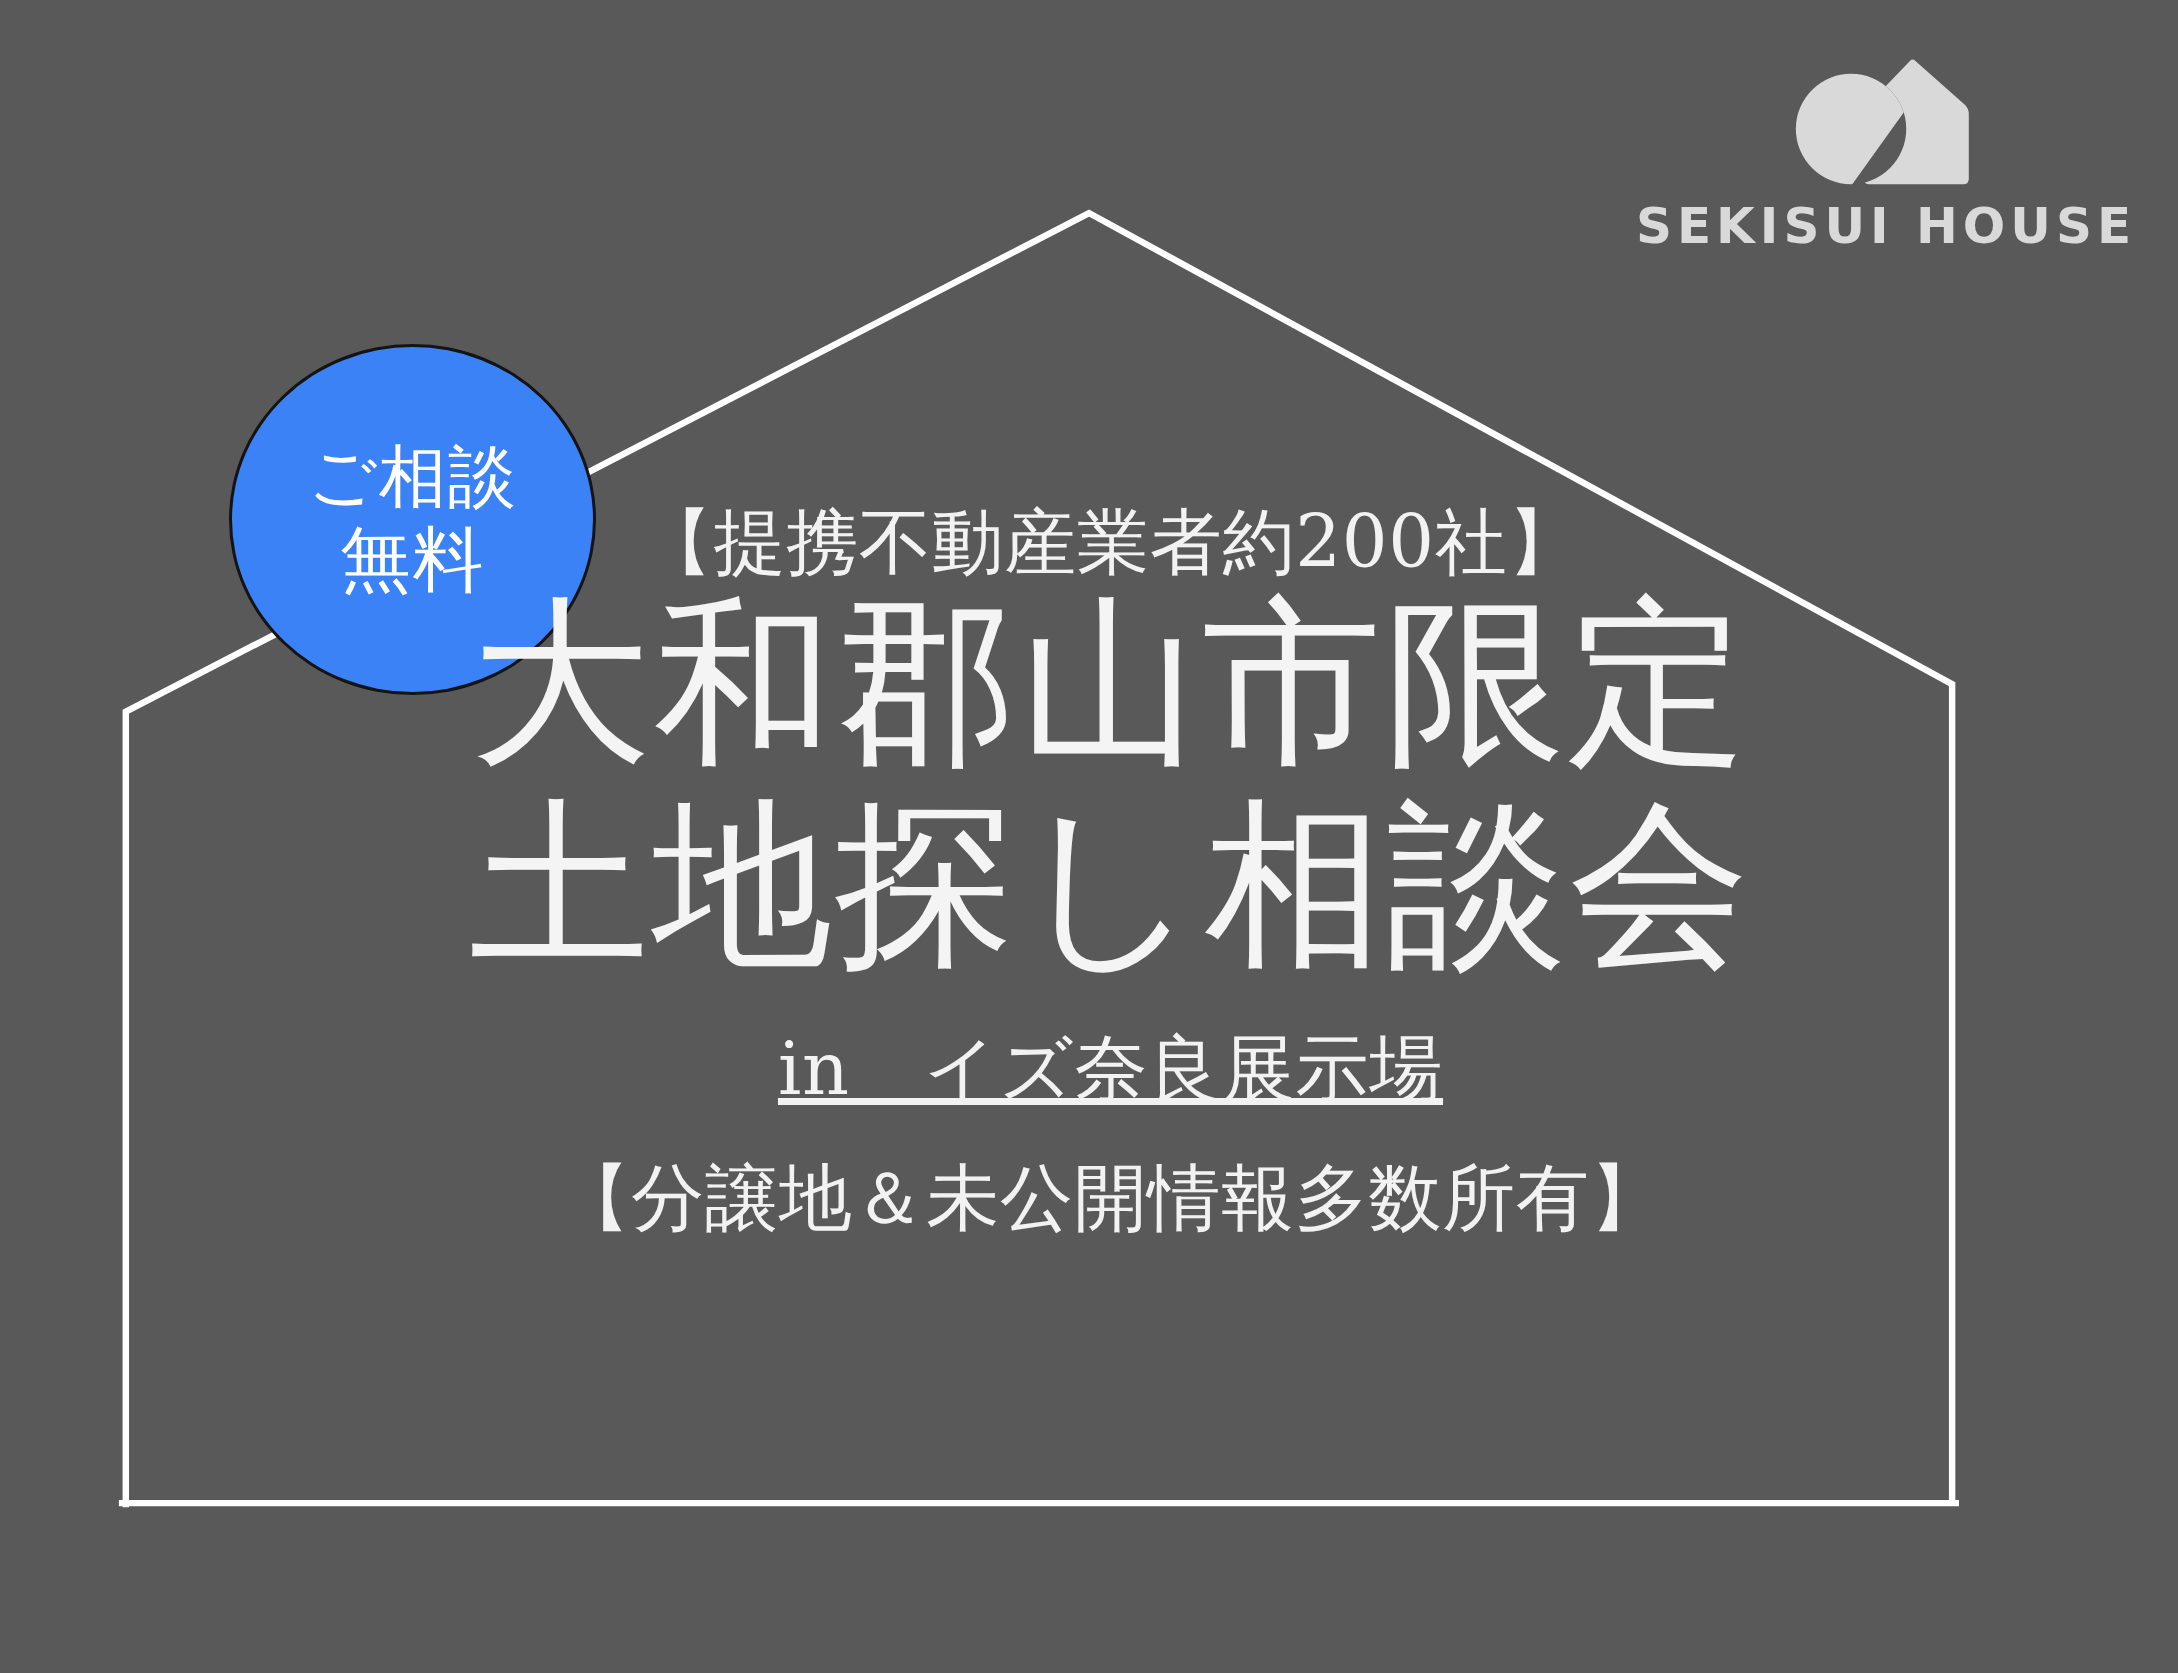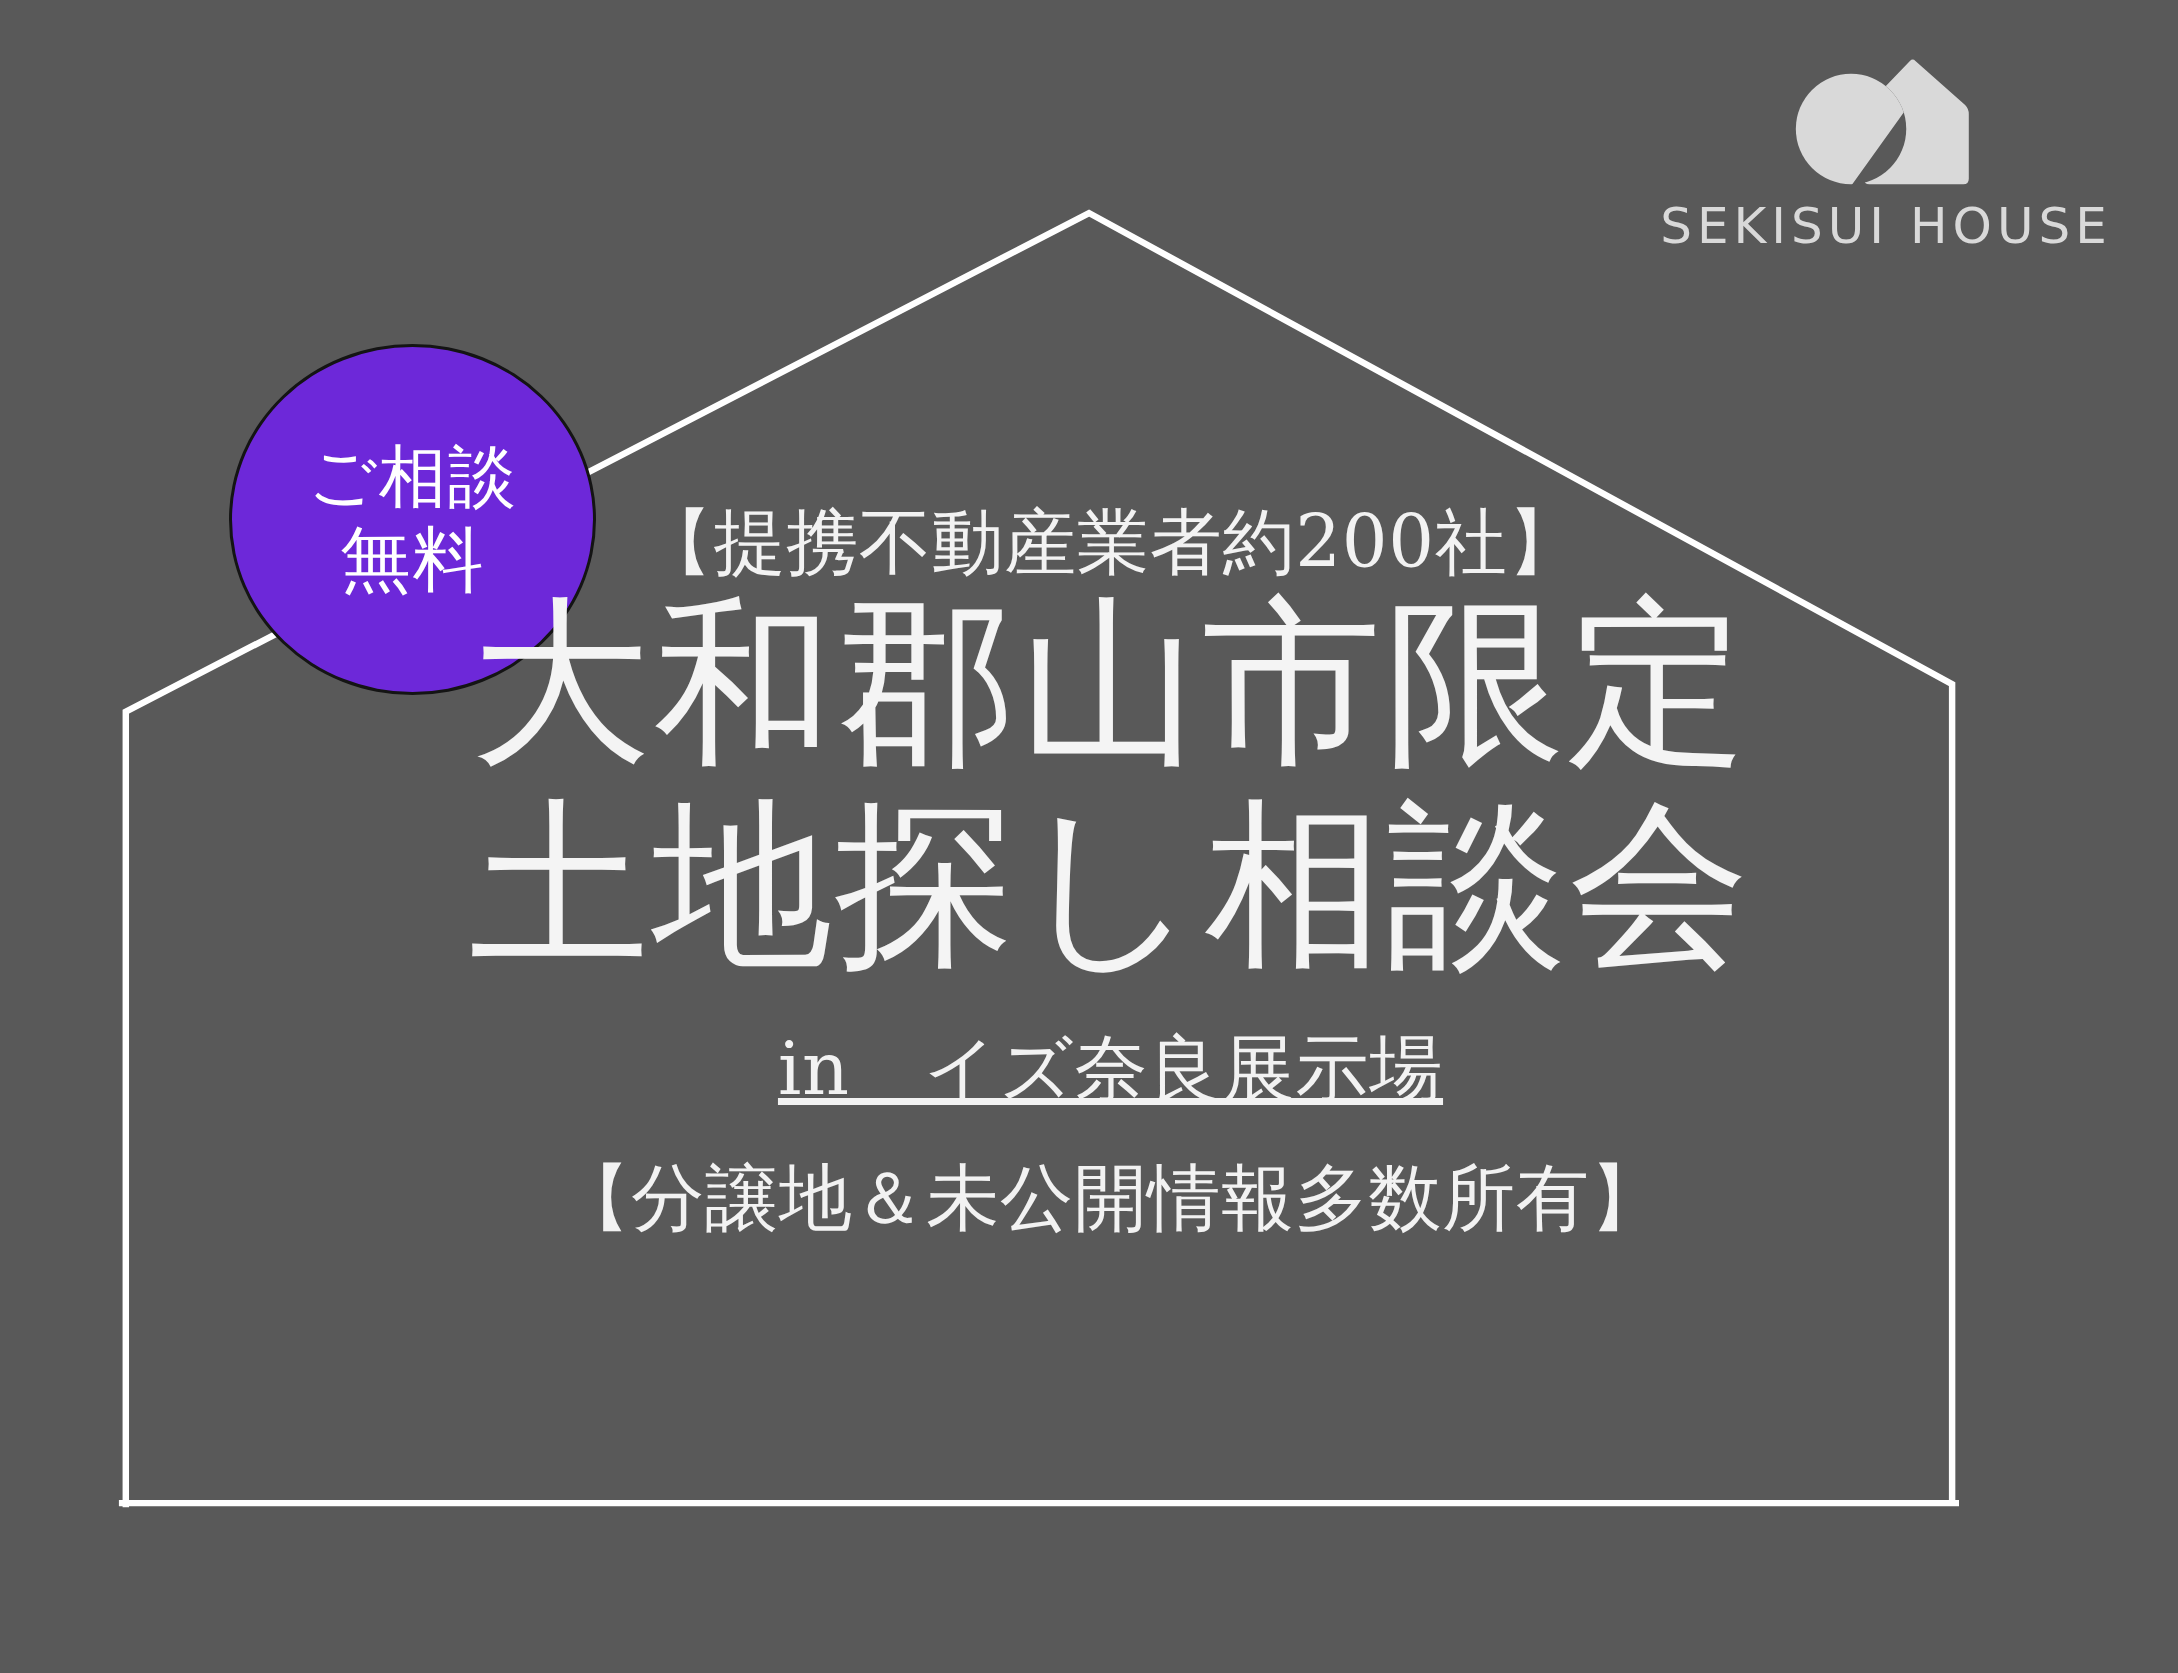--- a/index.html
+++ b/index.html
@@ -53,37 +53,37 @@
     align-items: center;
   }
   .logo-mark {
     width: 184px;
     height: 138px;
     display: block;
   }
   .logo-wordmark {
     margin-top: 14.7px;
     font-family: "DejaVu Sans", "Liberation Sans", sans-serif;
-    font-weight: normal;
+    font-weight: bold;
     font-size: 50px;
     letter-spacing: 0.10em;
     color: #d9d9d9;
     white-space: nowrap;
     line-height: 1;
   }
 
   
   .free-badge {
     position: absolute;
     left: 229px;
     top: 344px;
     width: 367px;
     height: 351px;
     border-radius: 50%;
-    background: #6d28d9;
+    background: #3b82f6;
     border: 3.7px solid #141414;
     display: flex;
     flex-direction: column;
     align-items: center;
     justify-content: center;
     color: #ffffff;
   }
   .free-badge .line1 {
     font-size: 68px;
     line-height: 1.06;

